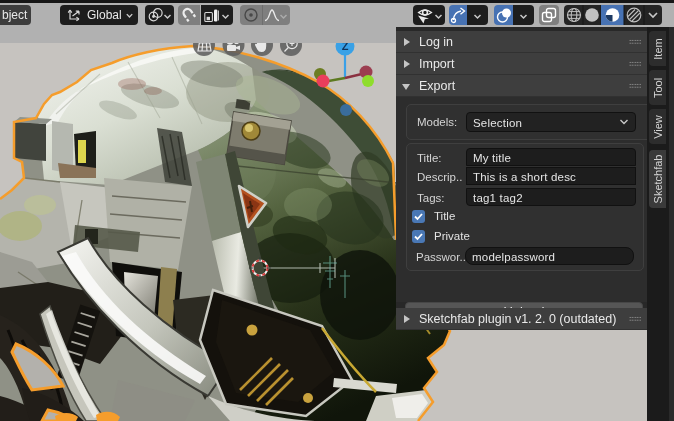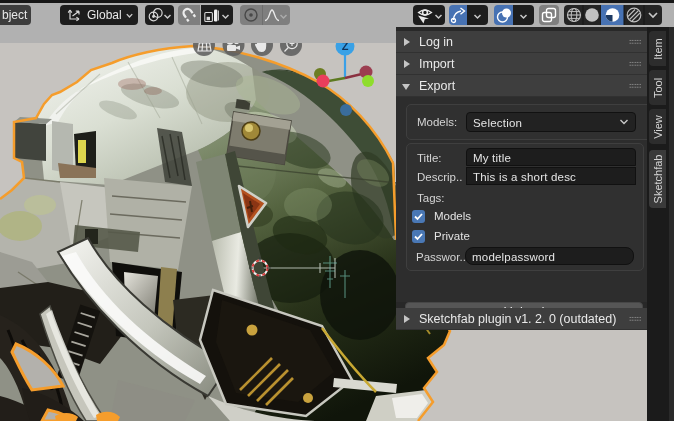--- a/index.html
+++ b/index.html
@@ -457,26 +457,27 @@
           </svg>
       </div>
     </div>
 
     <div class="box" style="top:46px;height:126px;">
       <span class="flabel" style="top:8px;left:10px;">Title:</span>
       <div class="field" style="left:59px;top:4px;width:170px;border-radius:4px 4px 0 0;"><span>My title</span></div>
       <span class="flabel" style="top:27px;left:10px;">Descrip..</span>
       <div class="field" style="left:59px;top:23px;width:170px;"><span>This is a short desc</span></div>
       <span class="flabel" style="top:48px;left:10px;">Tags:</span>
+      <div class="field" style="left:59px;top:44px;width:170px;border-radius:0 0 4px 4px;"><span>tag1 tag2</span></div>
       <div class="cbx" style="top:66px;">
         <svg width="11" height="11" viewBox="0 0 11 11">
             <path d="M2,5.5 L4.5,8 L9,3" stroke="#fff" stroke-width="1.8" fill="none"></path>
           </svg>
       </div>
-      <span class="clabel" style="top:66px;">Models</span>
+      <span class="clabel" style="top:66px;">Title</span>
       <div class="cbx" style="top:86px;">
         <svg width="11" height="11" viewBox="0 0 11 11">
             <path d="M2,5.5 L4.5,8 L9,3" stroke="#fff" stroke-width="1.8" fill="none"></path>
           </svg>
       </div>
       <span class="clabel" style="top:86px;">Private</span>
       <span class="flabel" style="top:107px;left:9px;">Passwor..</span>
       <div class="field" style="left:58px;top:103px;width:169px;border-radius:8px;"><span>modelpassword</span></div>
     </div>
     <div id="upload">Upload</div>

